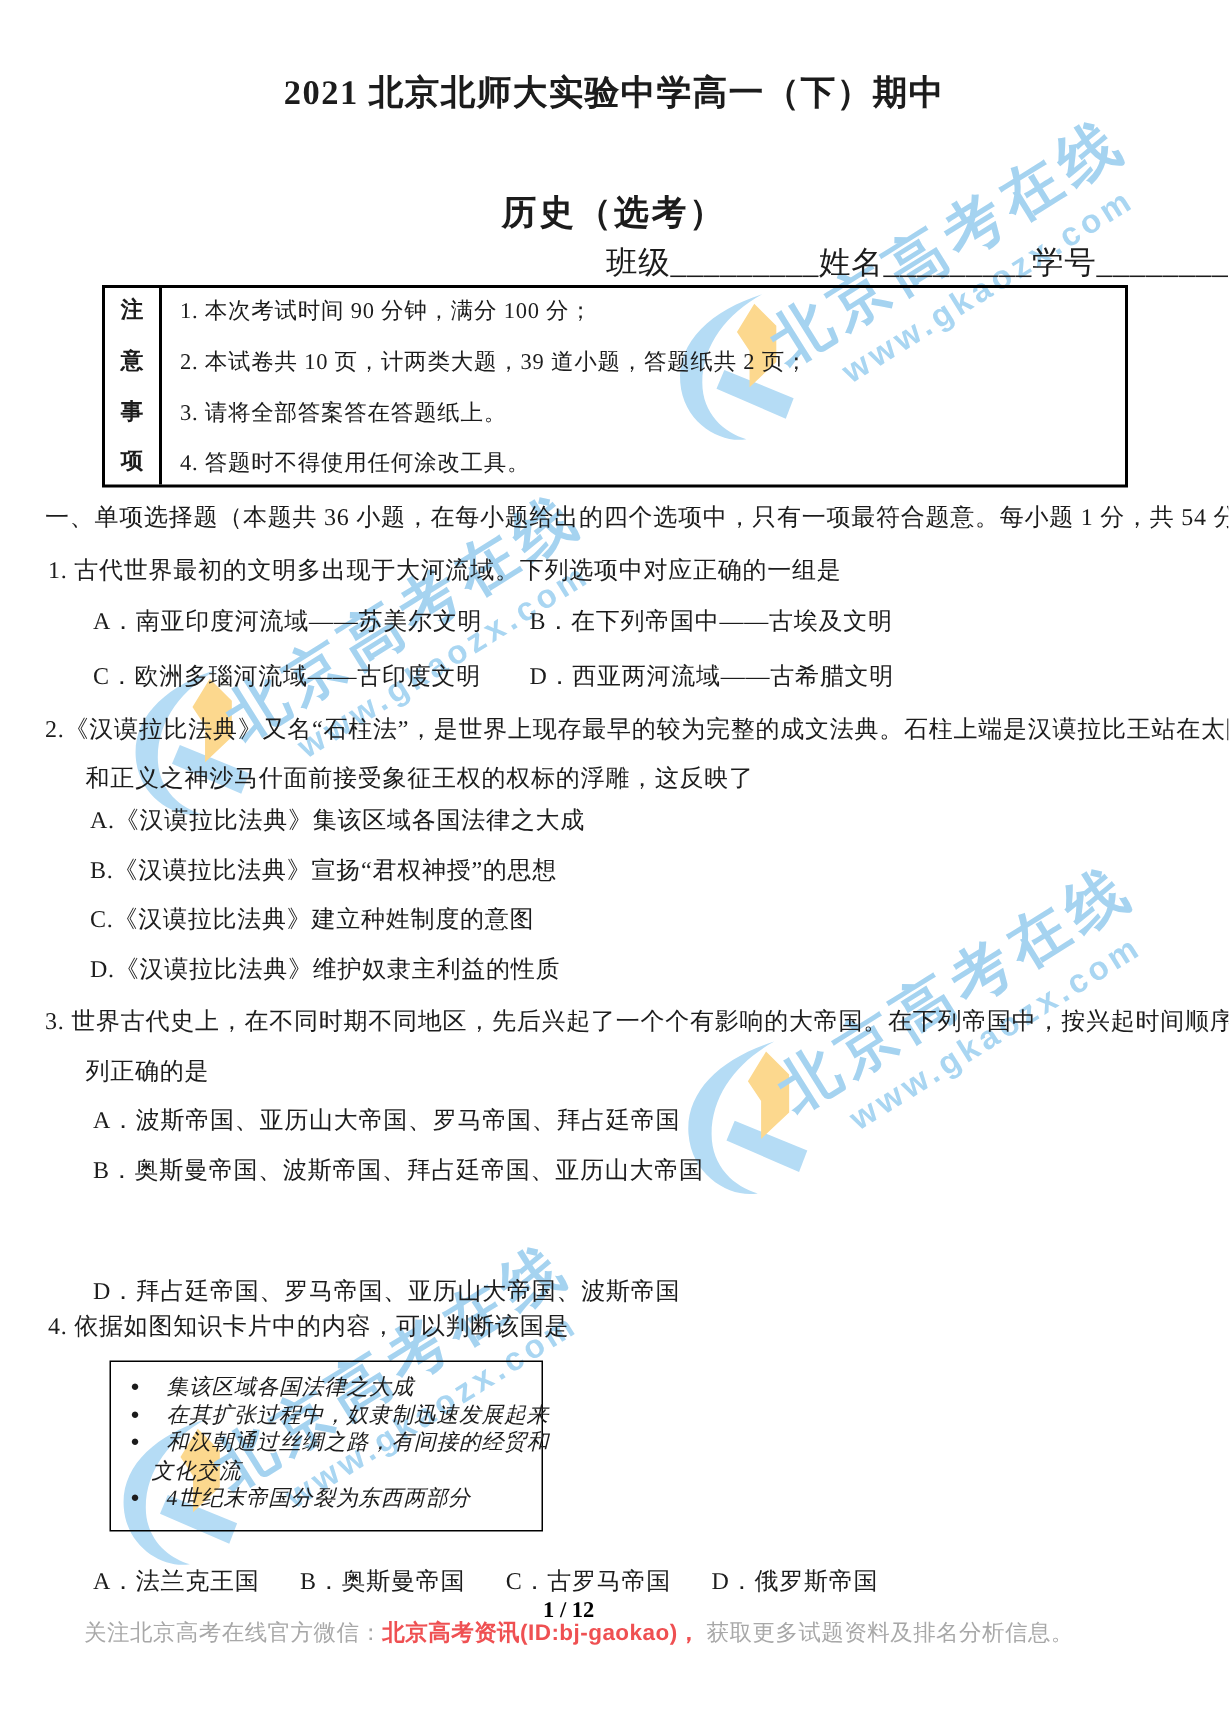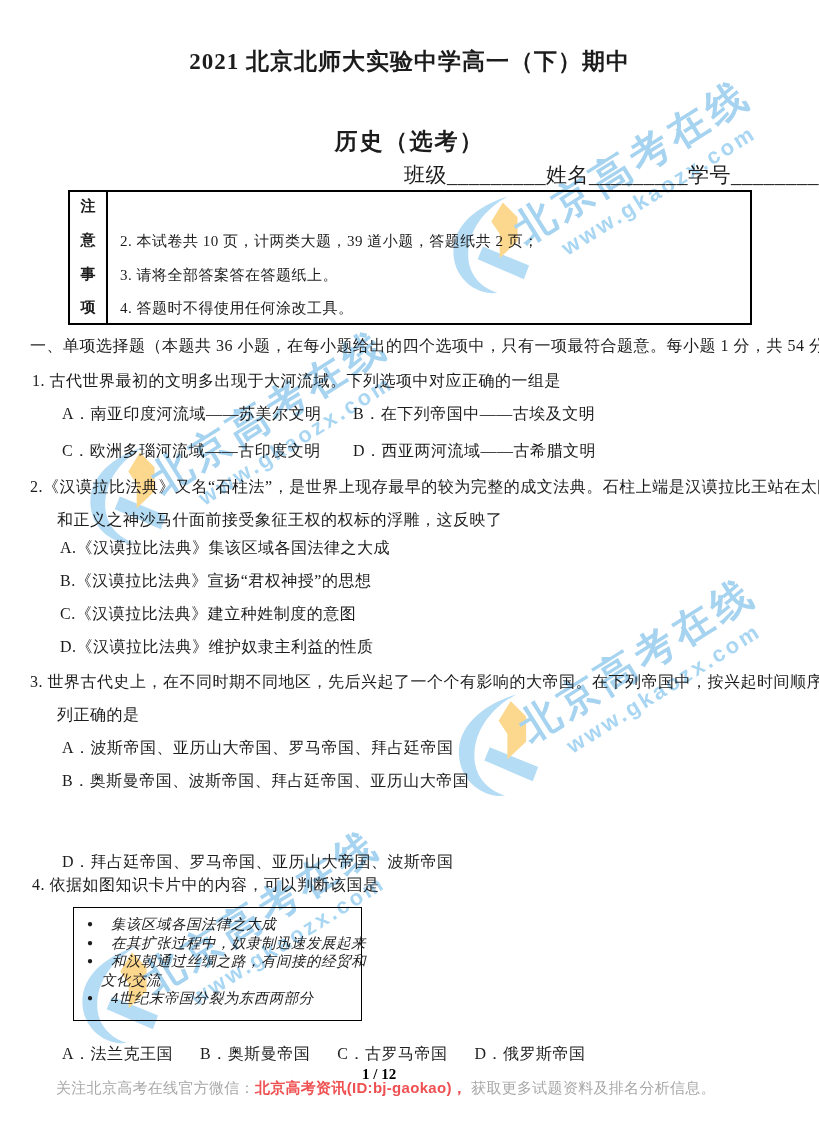--- a/index.html
+++ b/index.html
@@ -99,20 +99,21 @@
     <div class="formline">班级_________姓名_________学号________</div>
 
     <div class="notice">
       <div class="notice-left">
         <div class="nchar nc0">注</div>
         <div class="nchar nc1">意</div>
         <div class="nchar nc2">事</div>
         <div class="nchar nc3">项</div>
       </div>
       <div class="notice-right">
+        <div class="nitem ni0">1. 本次考试时间 90 分钟，满分 100 分；</div>
         <div class="nitem ni1">2. 本试卷共 10 页，计两类大题，39 道小题，答题纸共 2 页；</div>
         <div class="nitem ni2">3. 请将全部答案答在答题纸上。</div>
         <div class="nitem ni3">4. 答题时不得使用任何涂改工具。</div>
       </div>
     </div>
 
     <div class="line" style="left:30px;top:336px;">一、单项选择题（本题共 36 小题，在每小题给出的四个选项中，只有一项最符合题意。每小题 1 分，共 54 分）</div>
 
     <div class="line" style="left:32px;top:371px;">1. 古代世界最初的文明多出现于大河流域。下列选项中对应正确的一组是</div>
     <div class="optrow" style="left:62px;top:404px;">

